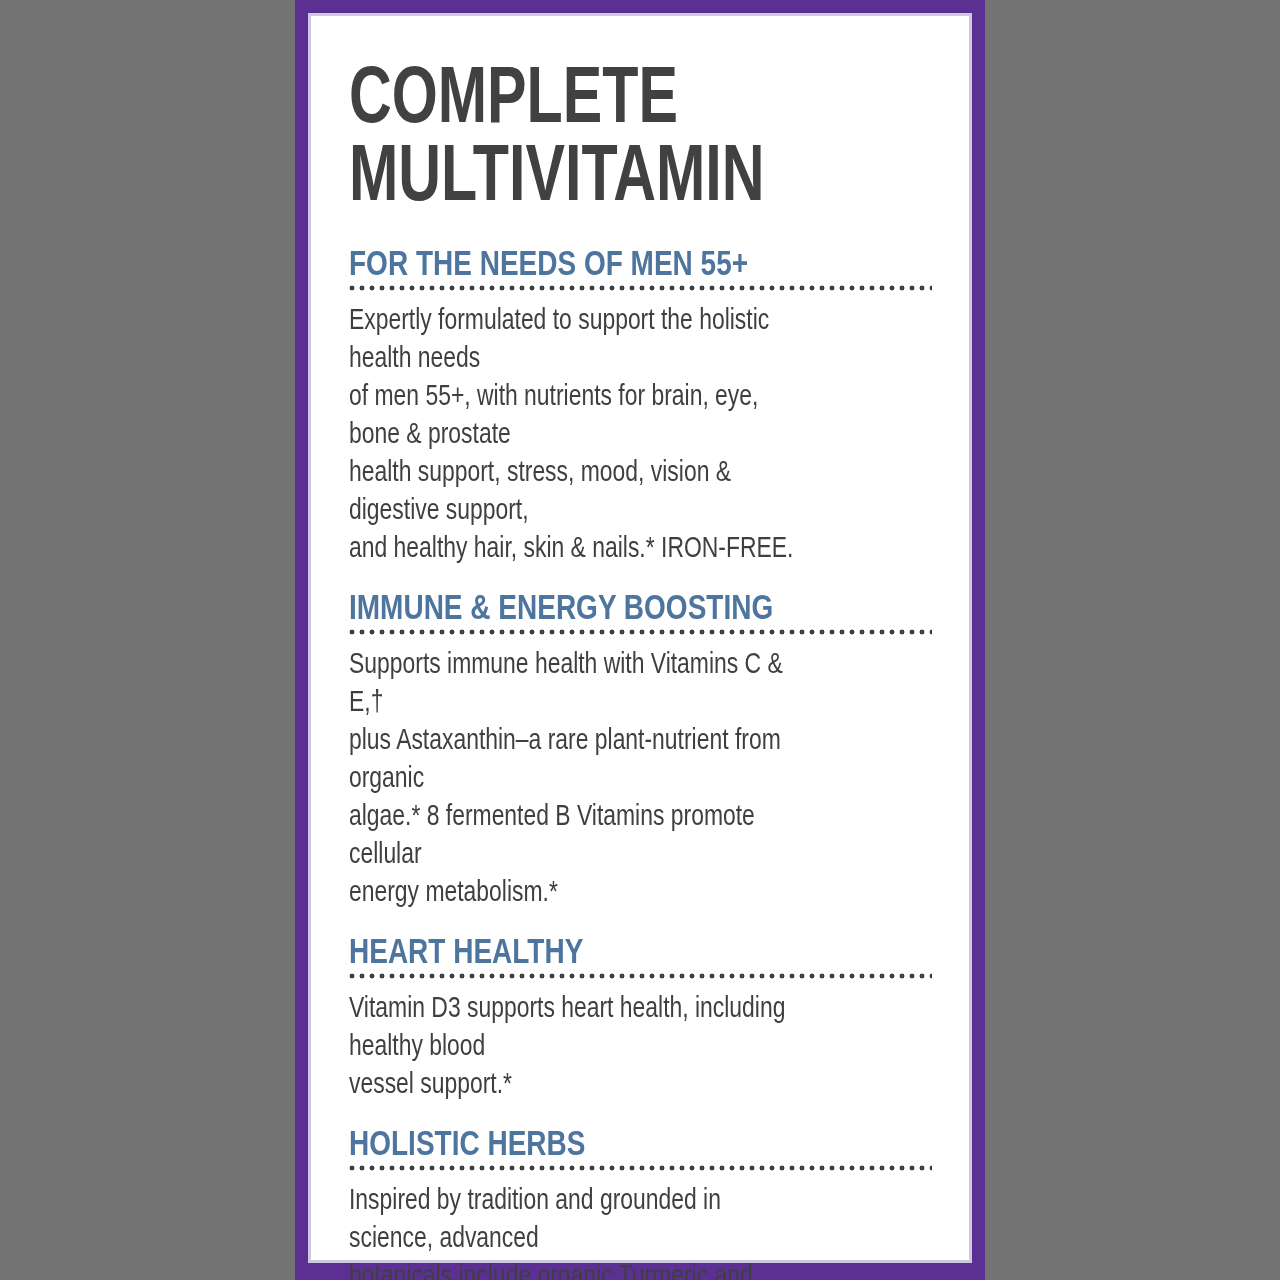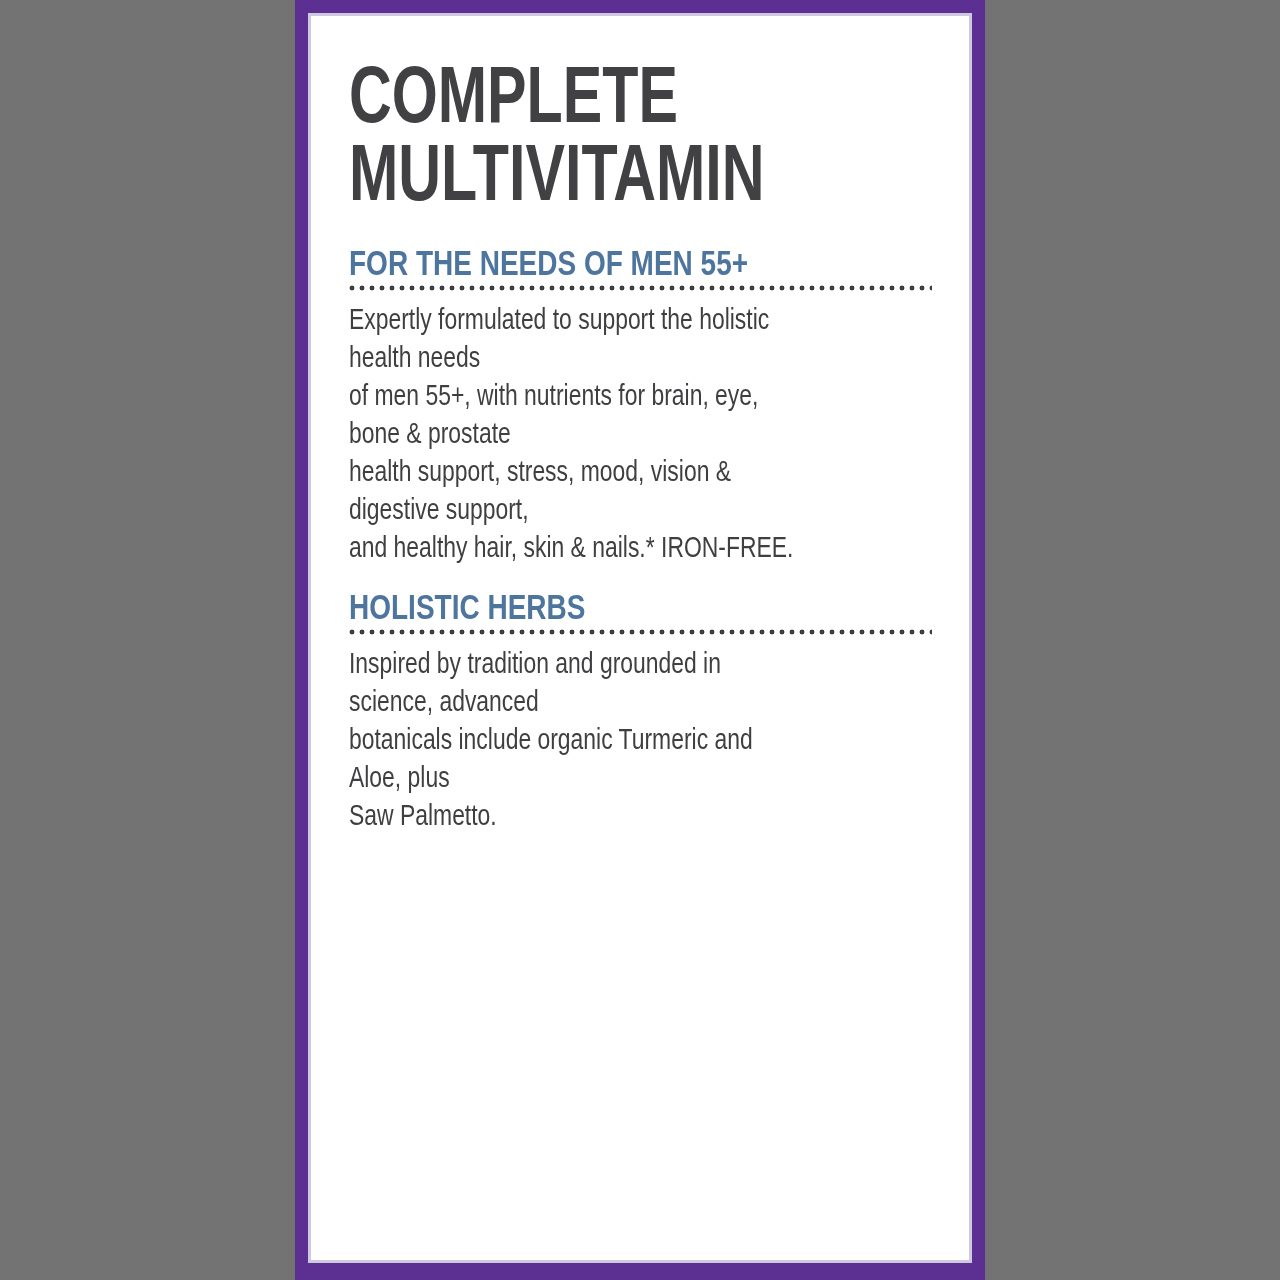--- a/index.html
+++ b/index.html
@@ -83,21 +83,35 @@
 
       <div class="section">
         <h2>FOR THE NEEDS OF MEN 55+</h2>
         <div class="dots"></div>
         <p class="body-text">Expertly formulated to support the holistic health needs
 of men 55+, with nutrients for brain, eye, bone &amp; prostate
 health support, stress, mood, vision &amp; digestive support,
 and healthy hair, skin &amp; nails.* IRON-FREE.</p>
       </div>
 
+      <div class="section">
+        <h2>IMMUNE &amp; ENERGY BOOSTING</h2>
+        <div class="dots"></div>
+        <p class="body-text">Supports immune health with Vitamins C &amp; E,†
+plus Astaxanthin–a rare plant-nutrient from organic
+algae.* 8 fermented B Vitamins promote cellular
+energy metabolism.*</p>
+      </div>
 
+      <div class="section">
+        <h2>HEART HEALTHY</h2>
+        <div class="dots"></div>
+        <p class="body-text">Vitamin D3 supports heart health, including healthy blood
+vessel support.*</p>
+      </div>
 
       <div class="section">
         <h2>HOLISTIC HERBS</h2>
         <div class="dots"></div>
         <p class="body-text">Inspired by tradition and grounded in science, advanced
 botanicals include organic Turmeric and Aloe, plus
 Saw Palmetto.</p>
       </div>
 
     </div>

